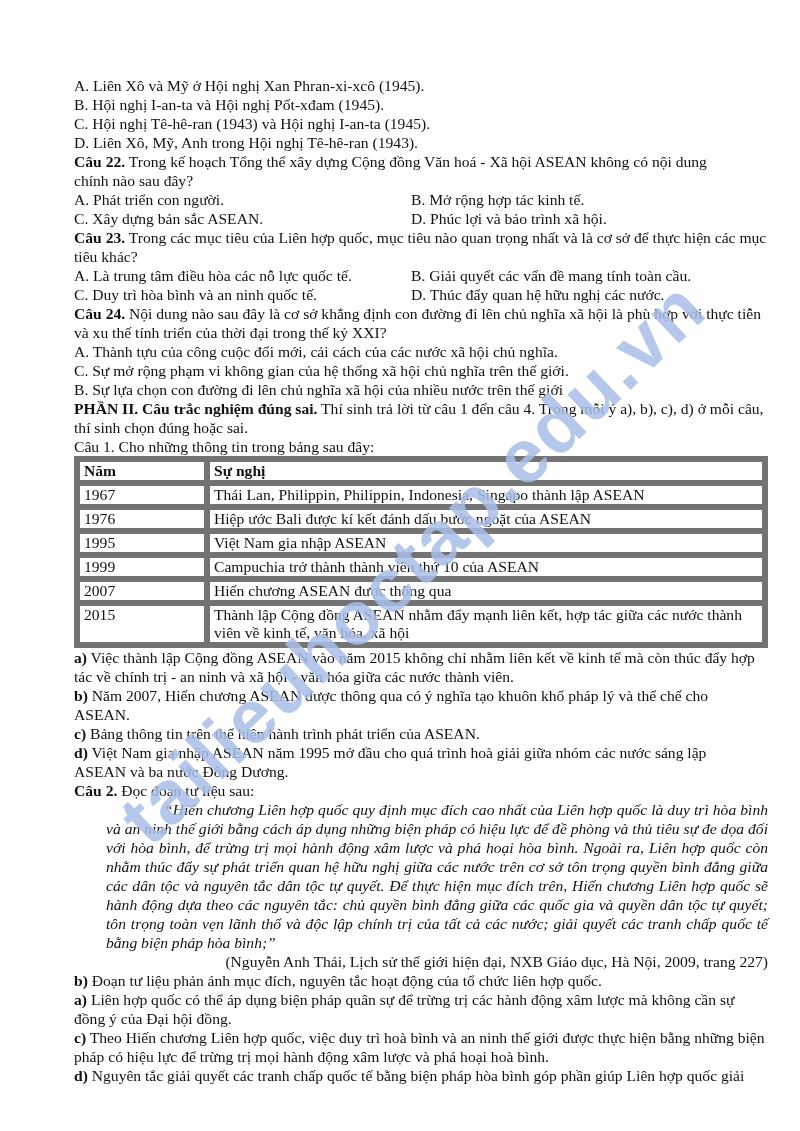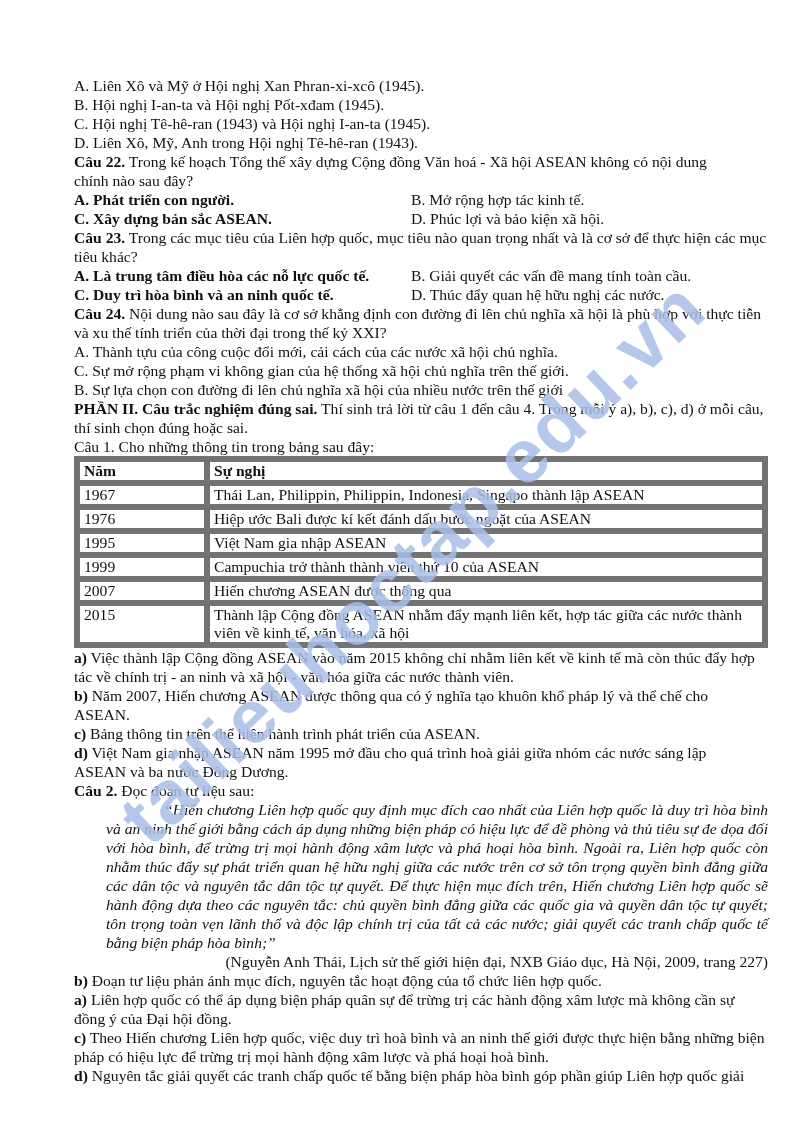--- a/index.html
+++ b/index.html
@@ -10,21 +10,21 @@
     }
     .page {
       position: absolute; left: 74px; top: 76px; width: 694px;
       font-size: 15.6px; line-height: 19px;
     }
     .line { white-space: nowrap; }
     .wrap { white-space: normal; }
     .b { font-weight: bold; }
     .two-col { display: flex; }
     .two-col > span { display: inline-block; }
-    .two-col > span:first-child { width: 337px; font-weight: bold; }
+    .two-col > span:first-child { width: 337px; }
     table.events {
       border-collapse: collapse; width: 694px; margin: 0;
       font-size: 15.6px; line-height: 18px;
     }
     table.events td, table.events th {
       border: 6px solid #737373; padding: 0 4px; vertical-align: top; text-align: left;
     }
     table.events th { font-weight: bold; }
     table.events td.year, table.events th.year { width: 116px; }
     .quote { font-style: italic; text-align: justify; margin-left: 32px; }
@@ -54,21 +54,21 @@
   <div>
     <div class="wrap" style="width:640px">
       <span class="b">Câu 22.</span><span> Trong kế hoạch Tổng thể xây dựng Cộng đồng Văn hoá - Xã hội ASEAN không có nội dung chính nào sau đây?</span>
     </div>
     <div class="two-col">
       <span>A. Phát triển con người.</span>
       <span>B. Mở rộng hợp tác kinh tế.</span>
     </div>
     <div class="two-col">
       <span>C. Xây dựng bản sắc ASEAN.</span>
-      <span>D. Phúc lợi và bảo kiện xã hội.</span>
+      <span>D. Phúc lợi và bảo trình xã hội.</span>
     </div>
   </div>
 
   <div>
     <div class="wrap">
       <span class="b">Câu 23.</span><span> Trong các mục tiêu của Liên hợp quốc, mục tiêu nào quan trọng nhất và là cơ sở để thực hiện các mục tiêu khác?</span>
     </div>
     <div class="two-col">
       <span>A. Là trung tâm điều hòa các nỗ lực quốc tế.</span>
       <span>B. Giải quyết các vấn đề mang tính toàn cầu.</span>

